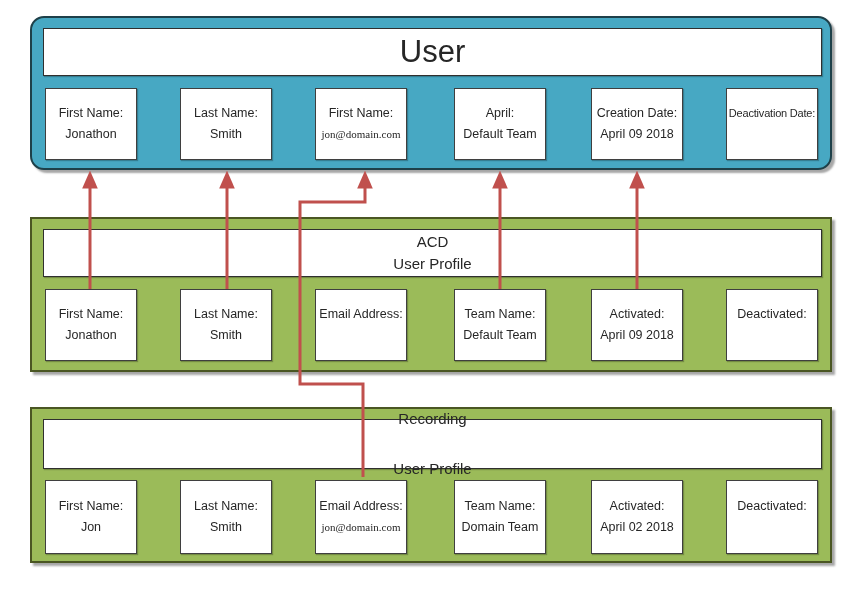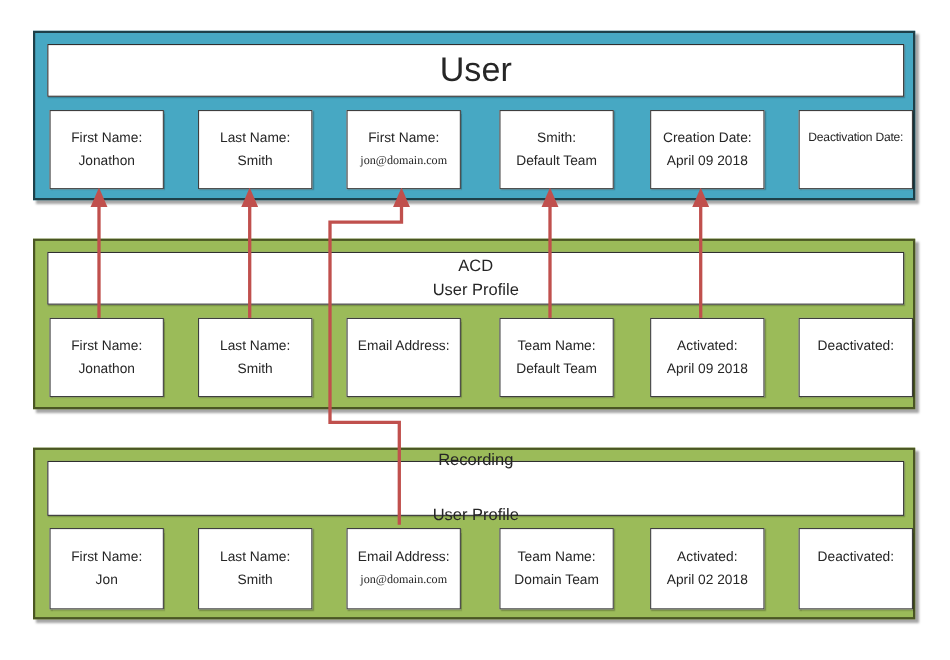--- a/index.html
+++ b/index.html
@@ -7,36 +7,36 @@
     position:relative;width:864px;height:600px;background:var(--background,#fff);
     font-family:"Liberation Sans", sans-serif;color:#262626;overflow:hidden;
   }
   .band{
     position:absolute;left:30px;width:802px;
     border:2px solid;box-sizing:border-box;
     box-shadow:3px 3px 2px rgba(0,0,0,0.35);
   }
   .band.blue{background:var(--band-blue,#47A8C3);border-color:var(--band-blue-border,#1e4049);}
   .band.green{background:var(--band-green,#9BBB59);border-color:var(--band-green-border,#4a5623);}
-  .band-user{top:28px;height:154px;}
+  .band-user{top:16px;height:154px;border-radius:14px;}
   .band-acd{top:217px;height:155px;}
   .band-rec{top:407px;height:156px;}
 
   .title-box{
     position:absolute;left:11px;top:10px;width:779px;height:48px;
     background:#fff;border:1.5px solid #2f2f2f;box-sizing:border-box;
     display:flex;flex-direction:column;align-items:center;justify-content:center;
     box-shadow:1px 1px 1px rgba(0,0,0,0.25);
   }
   .band-rec .title-box{height:50px;gap:28px;}
   .title-big{font-size:31px;line-height:34px;}
   .title-line{font-size:15px;line-height:22px;}
 
   .fbox{
-    position:absolute;top:70px;width:104px;height:72px;
+    position:absolute;top:70px;width:92px;height:72px;
     background:#fff;border:1.5px solid #3f3f3f;box-sizing:border-box;
     display:flex;flex-direction:column;align-items:center;justify-content:center;
     text-align:center;box-shadow:1px 1px 1px rgba(0,0,0,0.25);
   }
   .band-rec .fbox{top:71px;height:74px;}
   .flabel,.fvalue{font-size:12.5px;line-height:21px;min-height:21px;white-space:nowrap;}
   .fvalue.email{font-size:11px;font-family:Liberation Serif, serif;}
   .flabel.tight{font-size:11px;letter-spacing:-0.2px;text-align:center;}
   .c1{left:13px}.c2{left:148px}.c3{left:283px}.c4{left:422px}.c5{left:559px}.c6{left:694px}
 
@@ -62,21 +62,21 @@
     </div>
     <div class="fbox c2">
       <div class="flabel">Last Name:</div>
       <div class="fvalue">Smith</div>
     </div>
     <div class="fbox c3">
       <div class="flabel">First Name:</div>
       <div class="fvalue email">jon@domain.com</div>
     </div>
     <div class="fbox c4">
-      <div class="flabel">Smith:</div>
+      <div class="flabel">April:</div>
       <div class="fvalue">Default Team</div>
     </div>
     <div class="fbox c5">
       <div class="flabel">Creation Date:</div>
       <div class="fvalue">April 09 2018</div>
     </div>
     <div class="fbox c6">
       <div class="flabel tight">Deactivation Date:</div>
       <div class="fvalue"></div>
     </div>

